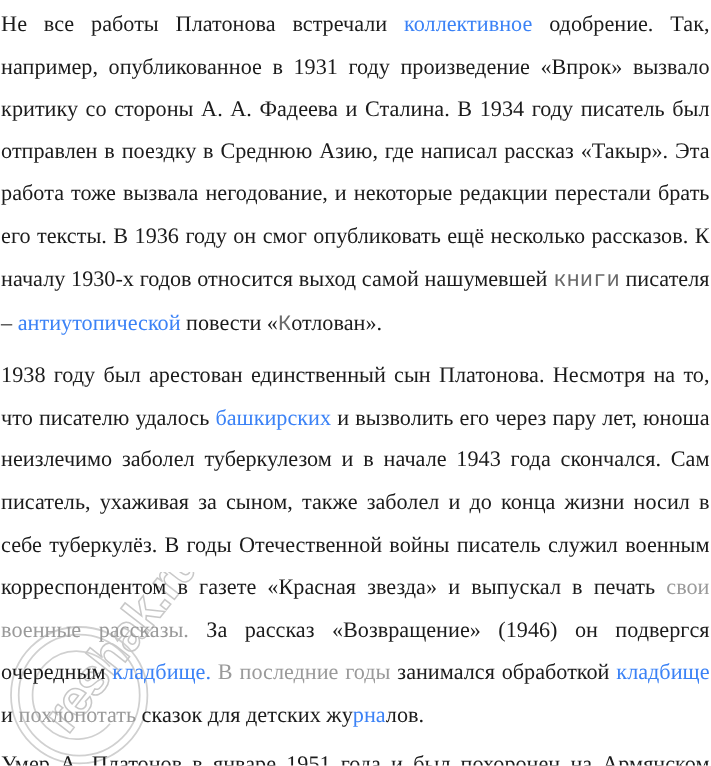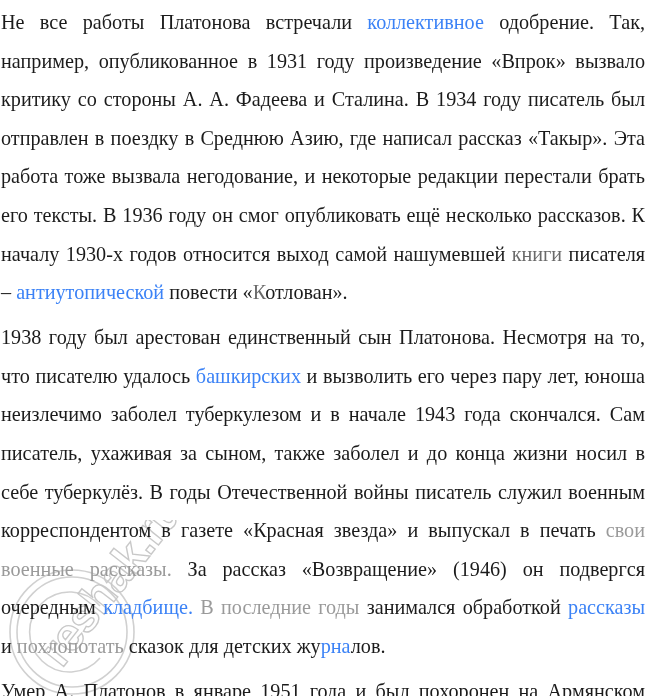--- a/index.html
+++ b/index.html
@@ -49,21 +49,21 @@
   .para.last-flush {
     text-align-last: left;
   }
 
   
   .p1 { margin-top: 3px; }
   .p2 { margin-top: 6.5px; }
   .p3 { margin-top: 6.5px; }
 
   
-  .faint  { color: #6a6a6a; }
+  .faint  { color: #6a6a6a; font-family: Liberation Mono, monospace; }
   .faint2 { color: #3b82f6; }
   .faint3 { color: #9a9a9a; }
 
   
   #watermark {
     position: absolute;
     left: 0;
     top: 520px;
     width: 260px;
     height: 176px;
@@ -120,21 +120,21 @@
 
     <p class="para p2">
       1938 году был арестован единственный сын Платонова. Несмотря на
       то, что писателю удалось <span class="faint2">башкирских</span> и вызволить его через пару лет,
       юноша неизлечимо заболел туберкулезом и в начале 1943 года
       скончался. Сам писатель, ухаживая за сыном, также заболел и до конца
       жизни носил в себе туберкулёз. В годы Отечественной войны писатель
       служил военным корреспондентом в газете «Красная звезда» и
       выпускал в печать <span class="faint3">свои военные рассказы.</span> За рассказ «Возвращение»
       (1946) он подвергся очередным <span class="faint2">кладбище.</span> <span class="faint3">В последние годы</span> занимался
-      обработкой <span class="faint2">рассказы</span> и <span class="faint3">похлопотать</span> сказок для детских жу<span class="faint2">рна</span>лов.
+      обработкой <span class="faint2">кладбище</span> и <span class="faint3">похлопотать</span> сказок для детских жу<span class="faint2">рна</span>лов.
     </p>
 
     <p class="para p3 last-flush">
       Умер А. Платонов в январе 1951 года и был похоронен на Армянском
       кладбище Москвы.
     </p>
 
   </div>
 </div>
 

